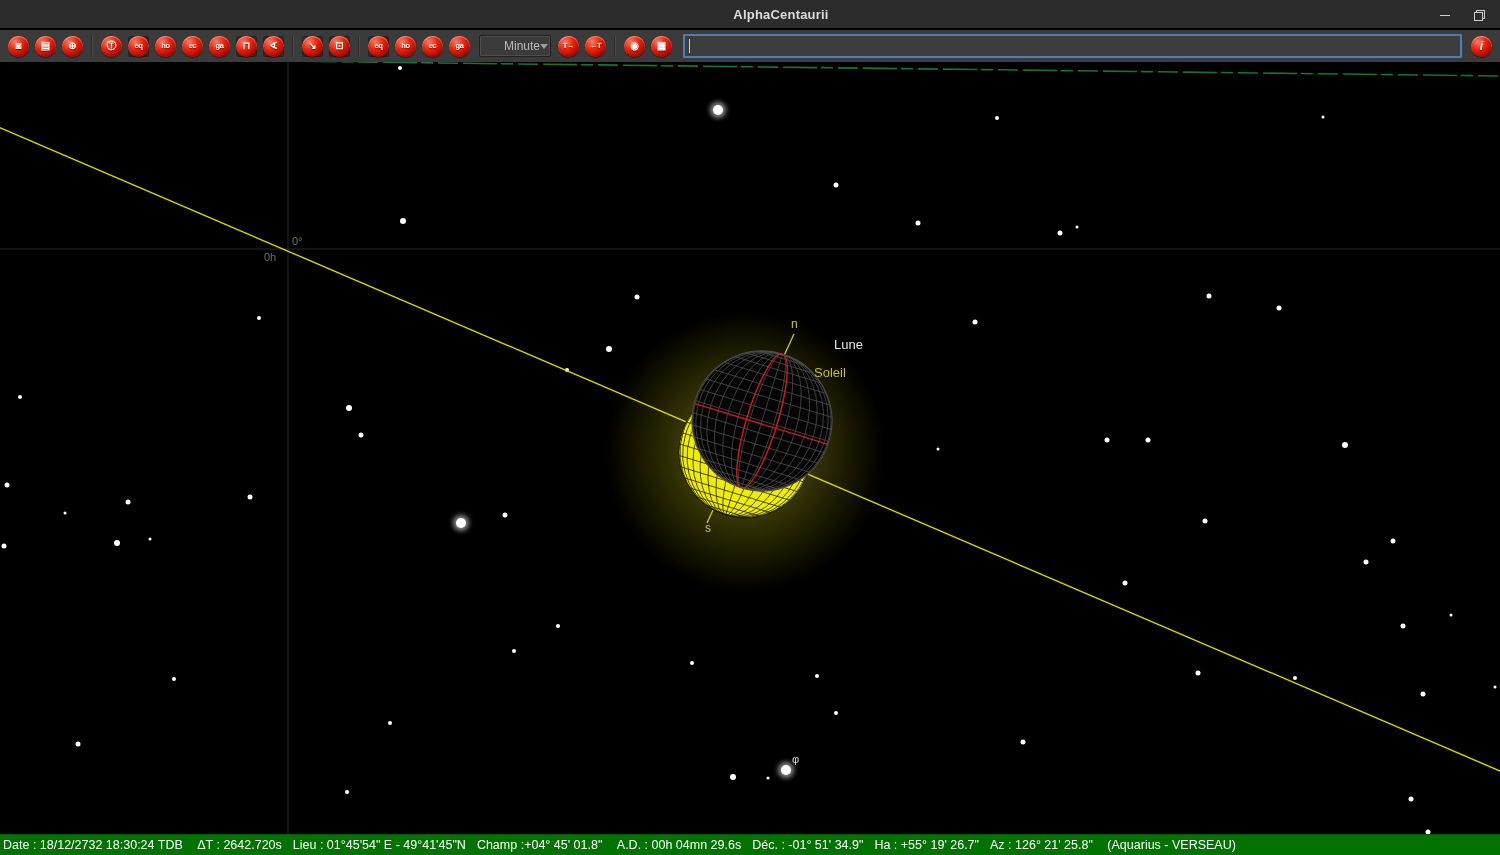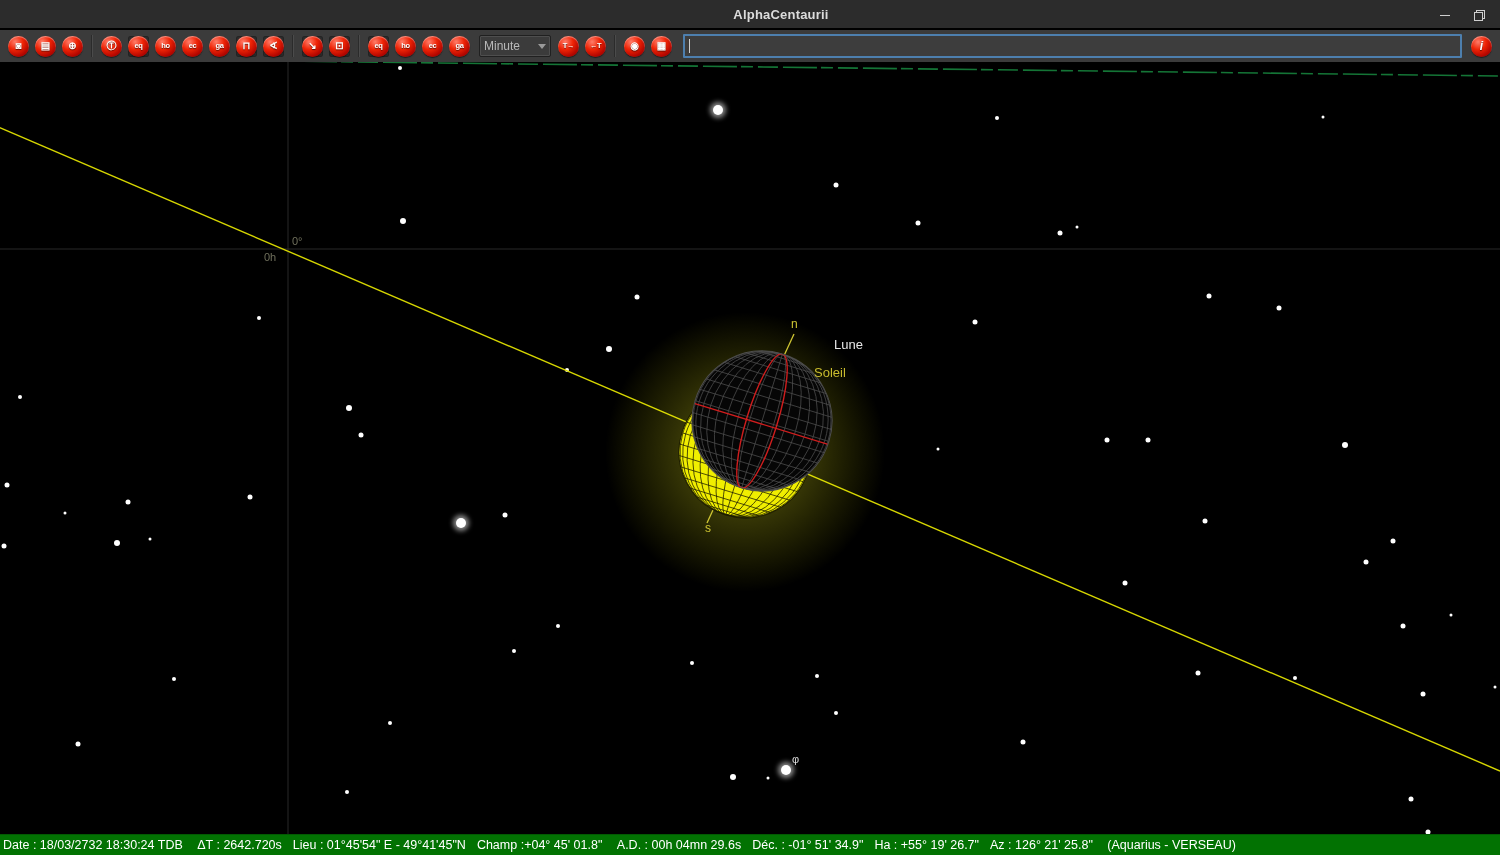--- a/index.html
+++ b/index.html
@@ -29,21 +29,21 @@
   .tb-btn.pressed{background:#2e2e2e;box-shadow:inset 0 0 0 1px #242424;justify-content:flex-end;}
   .orb{width:21px;height:21px;border-radius:50%;
     background:radial-gradient(circle at 34% 28%, #ff7d6a 0%, #ef2406 38%, #b50700 70%, #7c0000 100%);
     box-shadow:inset 0 1px 1px rgba(255,255,255,.45), 0 1px 1px rgba(0,0,0,.5);
     display:flex;align-items:center;justify-content:center;color:#fff;font-weight:bold;}
   .orb .g1{font-size:10px;line-height:1;text-shadow:0 1px 1px rgba(0,0,0,.6);}
   .orb .g2{font-size:7.5px;line-height:1;letter-spacing:-.3px;text-shadow:0 1px 1px rgba(0,0,0,.6);}
   .tb-sep{width:1px;height:22px;background:#2b2b2b;border-right:1px solid #4b4b4b;margin:0 5px;flex:none;}
   #timestep{width:72px;height:22px;flex:none;margin:0 4px 0 6px;background:#3b3b3b;
     border:1px solid #202020;box-shadow:inset 0 0 0 1px #4e4e4e;border-radius:2px;
-    display:flex;align-items:center;justify-content:space-between;padding:0 4px;box-sizing:border-box;}
+    display:flex;align-items:center;justify-content:space-between;padding:0 24px;box-sizing:border-box;}
   #timestep .val{color:#b9b9b9;font-size:12px;}
   #timestep .arrow{width:0;height:0;border-left:4px solid transparent;border-right:4px solid transparent;
     border-top:5px solid #9a9a9a;}
   #searchbox{height:24px;flex:none;width:779px;margin-left:8px;background:#3d3d3d;
     border:2px solid #4d7fae;border-radius:1px;display:flex;align-items:center;padding-left:4px;box-sizing:border-box;}
   #searchbox .caret{width:1px;height:14px;background:#cfcfcf;}
 
   
   #sky{position:absolute;left:0;top:62px;width:1500px;height:772px;background:#000;}
 
@@ -349,21 +349,21 @@
         <circle r="70" fill="none" stroke="#4f4f4f" stroke-width="1"></circle>
       </g>
       <text x="791" y="266" fill="#d0c733" font-size="12">n</text>
       <text x="705" y="470" fill="#d0c733" font-size="12">s</text>
       <text x="834" y="287" fill="#e6e6e6" font-size="13">Lune</text>
       <text x="814" y="315" fill="#c9bc2e" font-size="13">Soleil</text>
       <text x="792" y="701" fill="#dcdcdc" font-size="11">φ</text>
     </svg>
 
   <div id="statusbar">
-      <span>Date : 18/03/2732 18:30:24 TDB </span>
+      <span>Date : 18/12/2732 18:30:24 TDB </span>
       <span>ΔT : 2642.720s</span>
       <span>Lieu : 01°45'54" E - 49°41'45"N</span>
       <span>Champ :+04° 45' 01.8" </span>
       <span>A.D. : 00h 04mn 29.6s</span>
       <span>Déc. : -01° 51' 34.9"</span>
       <span>Ha : +55° 19' 26.7"</span>
       <span>Az : 126° 21' 25.8" </span>
       <span>(Aquarius - VERSEAU)</span>
     </div>
 </div>

